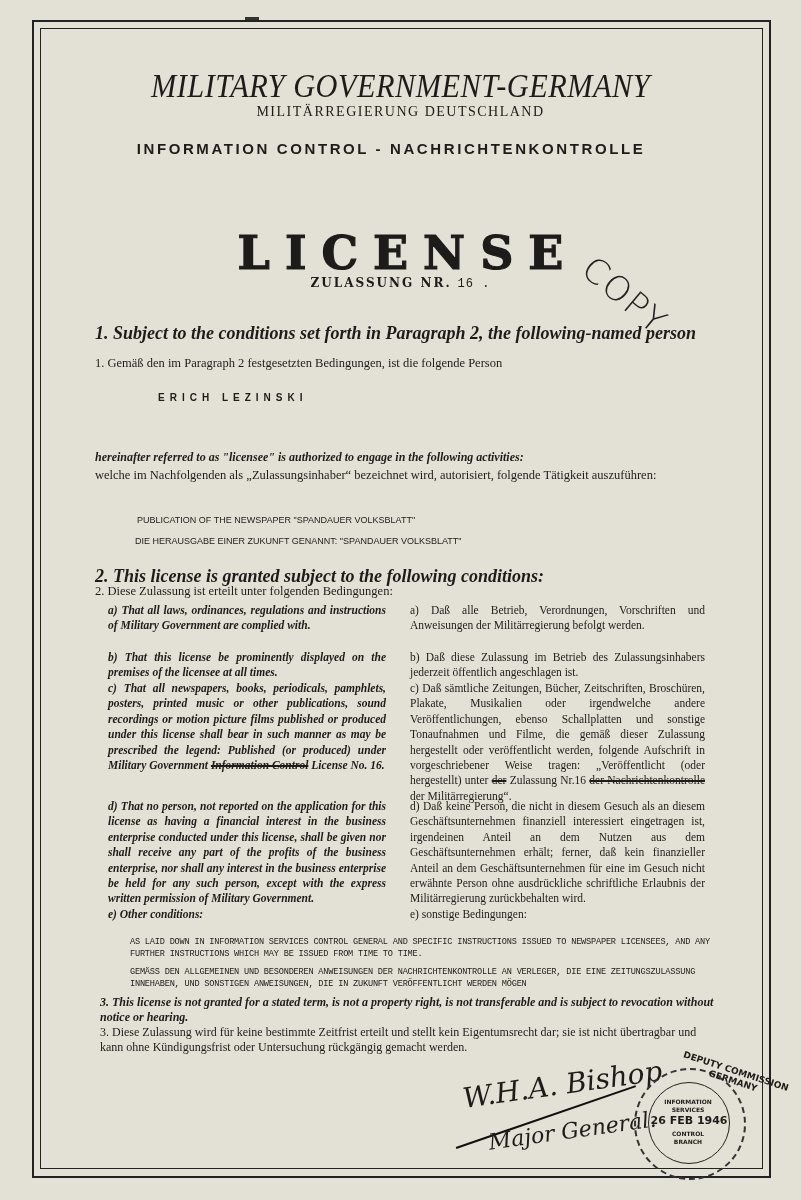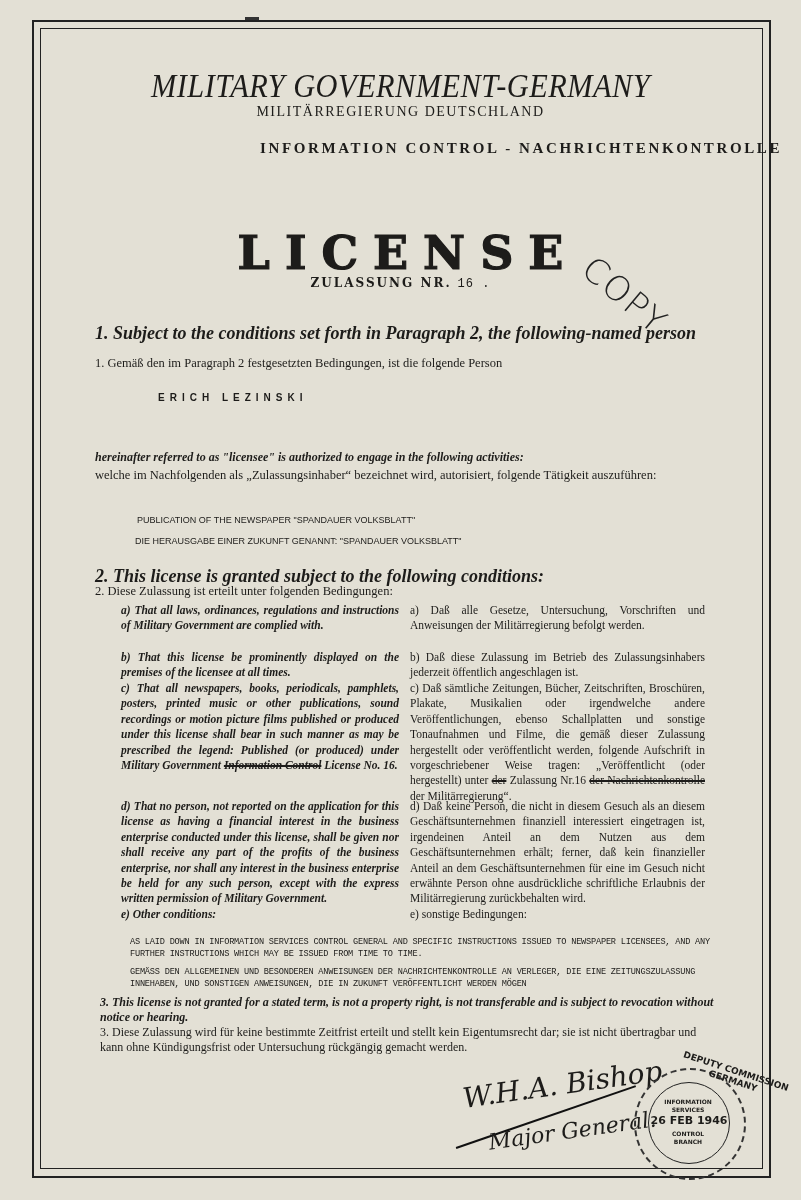--- a/index.html
+++ b/index.html
@@ -22,22 +22,22 @@
     .title-main {
       left: 0; width: 801px; top: 68px; text-align: center;
       font-family: "Liberation Serif", serif; font-style: italic;
       font-size: 33px; letter-spacing: 0.5px; transform: scaleX(0.92); transform-origin: center;
     }
     .title-sub {
       left: 0; width: 801px; top: 104px; text-align: center;
       font-size: 14px; letter-spacing: 1.5px;
     }
     .title-ic {
-      left: 0; width: 782px; top: 140px; text-align: right;
-      font-family: Liberation Serif, serif; font-weight: bold;
+      left: 0; width: 782px; top: 140px; text-align: center;
+      font-family: Liberation Sans, sans-serif; font-weight: bold;
       font-size: 15px; letter-spacing: 2.6px;
     }
     .license-title {
       left: 0; width: 801px; top: 226px; text-align: center;
       font-family: "DejaVu Serif", serif; font-weight: 900;
       font-size: 46px; letter-spacing: 15px; text-indent: 15px;
       -webkit-text-stroke: 1.2px #1d1c1a;
     }
     .license-no {
       left: 0; width: 801px; top: 276px; text-align: center;
@@ -56,21 +56,21 @@
     .p1-de { left: 95px; top: 356px; }
     .typed { font-family: Liberation Sans, sans-serif; font-size: 10.5px; }
     .name { left: 158px; top: 392px; letter-spacing: 5px; font-weight: bold; font-size: 10px; }
     .auth-en { left: 95px; top: 450px; font-size: 12px; }
     .auth-de { left: 95px; top: 467px; width: 630px; line-height: 17px; font-size: 12.5px; }
     .act1 { left: 137px; top: 515px; font-size: 9px; }
     .act2 { left: 135px; top: 536px; font-size: 9px; }
     .p2-en { left: 95px; top: 566px; }
     .p2-de { left: 95px; top: 584px; }
     .col { position: absolute; font-size: 11.5px; line-height: 15.4px; text-align: justify; }
-    .col-en { left: 108px; width: 278px; font-style: italic; font-weight: bold; margin-left: 13px; }
+    .col-en { left: 108px; width: 278px; font-style: italic; font-weight: bold; }
     .col-de { left: 410px; width: 295px; }
     .strike { text-decoration: line-through; text-decoration-thickness: 2px; }
     .cond-typed { position: absolute; left: 130px; width: 590px; font-family: "Liberation Mono", monospace; font-size: 8.6px; line-height: 12px; letter-spacing: -0.2px; }
     .p3-en { left: 100px; top: 995px; width: 620px; font-style: italic; font-weight: bold; font-size: 12px; line-height: 15px; }
     .p3-de { left: 100px; top: 1025px; width: 620px; font-size: 12px; line-height: 15px; }
     .sig-line { position: absolute; left: 456px; top: 1147px; width: 190px; height: 1.5px; background: #111; transform: rotate(-19deg); transform-origin: left center; }
     .sig1 { left: 462px; top: 1068px; font-family: "DejaVu Serif", serif; font-style: italic; font-size: 28px; transform: rotate(-8deg); }
     .sig2 { left: 488px; top: 1118px; font-family: "DejaVu Serif", serif; font-style: italic; font-size: 22px; transform: rotate(-8deg); }
     .stamp-outer {
       position: absolute; left: 634px; top: 1068px; width: 108px; height: 108px;
@@ -104,21 +104,21 @@
 <div class="abs typed name">ERICH LEZINSKI</div>
 <div class="abs en-it auth-en">hereinafter referred to as "licensee" is authorized to engage in the following activities:</div>
 <div class="abs de auth-de">welche im Nachfolgenden als „Zulassungsinhaber“ bezeichnet wird, autorisiert, folgende Tätigkeit auszuführen:</div>
 <div class="abs typed act1">PUBLICATION OF THE NEWSPAPER "SPANDAUER VOLKSBLATT"</div>
 <div class="abs typed act2">DIE HERAUSGABE EINER ZUKUNFT GENANNT: "SPANDAUER VOLKSBLATT"</div>
 
 <div class="abs en-it p2-en">2. This license is granted subject to the following conditions:</div>
 <div class="abs de p2-de">2. Diese Zulassung ist erteilt unter folgenden Bedingungen:</div>
 
 <div class="col col-en" style="top:603px;">a) That all laws, ordinances, regulations and instructions of Military Government are complied with.</div>
-<div class="col col-de" style="top:603px;">a) Daß alle Gesetze, Untersuchung, Vorschriften und Anweisungen der Militärregierung befolgt werden.</div>
+<div class="col col-de" style="top:603px;">a) Daß alle Betrieb, Verordnungen, Vorschriften und Anweisungen der Militärregierung befolgt werden.</div>
 <div class="col col-en" style="top:650px;">b) That this license be prominently displayed on the premises of the licensee at all times.</div>
 <div class="col col-de" style="top:650px;">b) Daß diese Zulassung im Betrieb des Zulassungsinhabers jederzeit öffentlich angeschlagen ist.</div>
 
 <div class="col col-en" style="top:681px;"><span>c) That all newspapers, books, periodicals, pamphlets, posters, printed music or other publications, sound recordings or motion picture films published or produced under this license shall bear in such manner as may be prescribed the legend: Published (or produced) under Military Government </span><span class="strike">Information Control</span><span> License No. 16.</span></div>
 <div class="col col-de" style="top:681px;"><span>c) Daß sämtliche Zeitungen, Bücher, Zeitschriften, Broschüren, Plakate, Musikalien oder irgendwelche andere Veröffentlichungen, ebenso Schallplatten und sonstige Tonaufnahmen und Filme, die gemäß dieser Zulassung hergestellt oder veröffentlicht werden, folgende Aufschrift in vorgeschriebener Weise tragen: „Veröffentlicht (oder hergestellt) unter </span><span class="strike">der</span><span> Zulassung Nr.16 </span><span class="strike">der Nachrichtenkontrolle</span><span> der Militärregierung“.</span></div>
 
 <div class="col col-en" style="top:799px;">d) That no person, not reported on the application for this license as having a financial interest in the business enterprise conducted under this license, shall be given nor shall receive any part of the profits of the business enterprise, nor shall any interest in the business enterprise be held for any such person, except with the express written permission of Military Government.</div>
 <div class="col col-de" style="top:799px;">d) Daß keine Person, die nicht in diesem Gesuch als an diesem Geschäftsunternehmen finanziell interessiert eingetragen ist, irgendeinen Anteil an dem Nutzen aus dem Geschäftsunternehmen erhält; ferner, daß kein finanzieller Anteil an dem Geschäftsunternehmen für eine im Gesuch nicht erwähnte Person ohne ausdrückliche schriftliche Erlaubnis der Militärregierung zurückbehalten wird.</div>
 <div class="col col-en" style="top:907px;">e) Other conditions:</div>
 <div class="col col-de" style="top:907px;">e) sonstige Bedingungen:</div>

